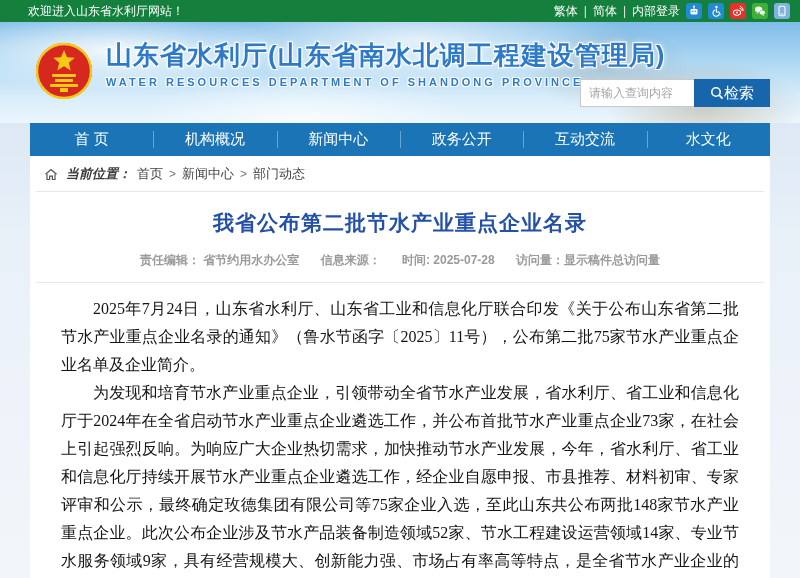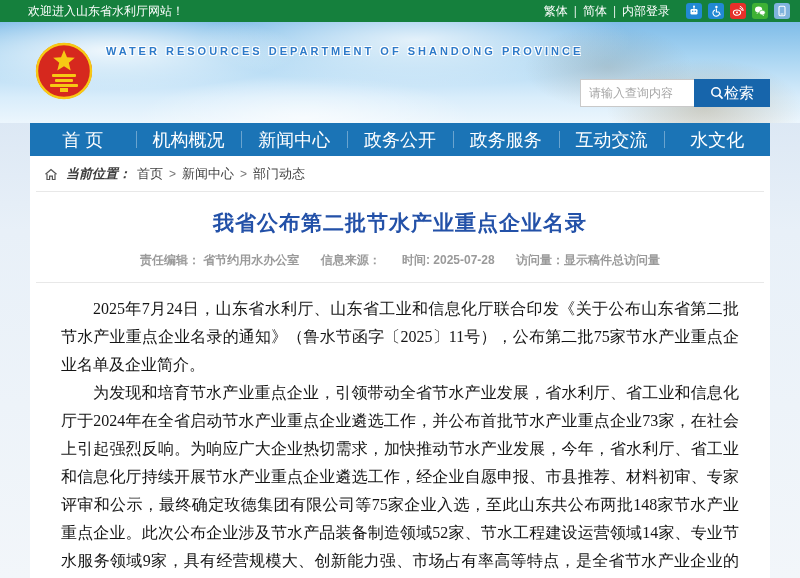--- a/index.html
+++ b/index.html
@@ -9,21 +9,21 @@
     background: linear-gradient(180deg, #cfdff0 0%, #e8f0f8 40%, #f2f6fa 100%);
   }
 
   
   .topbar {
     height: 22px; background: #15803d; color: #fff;
     display: flex; align-items: center; justify-content: space-between;
     padding: 0 10px 0 28px; font-size: 12px;
   }
   .topbar-right { display: flex; align-items: center; gap: 6px; }
-  .topbar-links { display: flex; align-items: center; gap: 6px; margin-right: 10px; }
+  .topbar-links { display: flex; align-items: center; gap: 6px; }
   .topbar-links span { cursor: pointer; }
   .topbar-links .sep { cursor: default; opacity: .85; }
   .mini-icon {
     width: 16px; height: 16px; border-radius: 3px;
     display: inline-flex; align-items: center; justify-content: center; cursor: pointer;
   }
   .mini-icon svg { display: block; }
   .ic-robot { background: #2289d4; }
   .ic-access { background: #2289d4; }
   .ic-weibo { background: #e6302a; }
@@ -61,21 +61,21 @@
   .search input::placeholder { color: #a5a5a5; }
   .search button {
     width: 76px; height: 28px; border: none; background: #1765ab; color: #fff;
     font-size: 15px; display: flex; align-items: center; justify-content: center; cursor: pointer;
   }
 
   
   .nav { width: 740px; margin: 0 auto; height: 33px; background: #1b74b6; display: flex; }
   .nav-item {
     flex: 1; display: flex; align-items: center; justify-content: center;
-    color: #fff; font-size: 18px; cursor: pointer; position: relative; white-space: nowrap;
+    color: #fff; font-size: 15px; cursor: pointer; position: relative; white-space: nowrap;
   }
   .nav-item + .nav-item::before {
     content: ""; position: absolute; left: 0; top: 8px; bottom: 8px; width: 1px;
     background: rgba(255,255,255,0.35);
   }
 
   
   .content { width: 740px; margin: 0 auto; height: 422px; background: #fff; overflow: hidden; }
   .breadcrumb-wrap { margin: 0 6px; border-bottom: 1px solid #e8e8e8; }
   .breadcrumb {
@@ -162,41 +162,41 @@
     <svg class="emblem" viewBox="0 0 60 62">
       <circle cx="30" cy="31" r="28" fill="#d6281e"></circle>
       <circle cx="30" cy="31" r="27" fill="none" stroke="#f7c914" stroke-width="2.4"></circle>
       <path d="M30 10 l3 7.2 7.8.6 -6 5 1.9 7.6 -6.7-4.1 -6.7 4.1 1.9-7.6 -6-5 7.8-.6 z" fill="#f7c914"></path>
       <rect x="18" y="34" width="24" height="3" rx="1" fill="#f7c914"></rect>
       <rect x="21" y="39" width="18" height="3" rx="1" fill="#f7c914"></rect>
       <rect x="16" y="44" width="28" height="3" rx="1" fill="#f7c914"></rect>
       <rect x="26" y="48" width="8" height="4" fill="#f7c914"></rect>
     </svg>
     <div class="brand-text">
+      <h1>山东省水利厅(山东省南水北调工程建设管理局)</h1>
       <div class="en">WATER RESOURCES DEPARTMENT OF SHANDONG PROVINCE</div>
     </div>
   </div>
   <div class="search">
     <input type="text" placeholder="请输入查询内容" style="">
     <button>
       <svg width="14" height="14" viewBox="0 0 14 14">
           <circle cx="6" cy="6" r="4.2" fill="none" stroke="#fff" stroke-width="1.6"></circle>
           <line x1="9.2" y1="9.2" x2="12.6" y2="12.6" stroke="#fff" stroke-width="1.8"></line>
         </svg>
       <span>检索</span>
     </button>
   </div>
 </div>
 
 <div class="nav">
   <div class="nav-item">首 页</div>
   <div class="nav-item">机构概况</div>
   <div class="nav-item">新闻中心</div>
   <div class="nav-item">政务公开</div>
-  <div class="nav-item">政务服务</div>
   <div class="nav-item">互动交流</div>
   <div class="nav-item">水文化</div>
 </div>
 
 <div class="content">
 
   <div class="breadcrumb-wrap">
     <div class="breadcrumb">
       <span class="home-icon">
         <svg width="14" height="13" viewBox="0 0 14 13">

